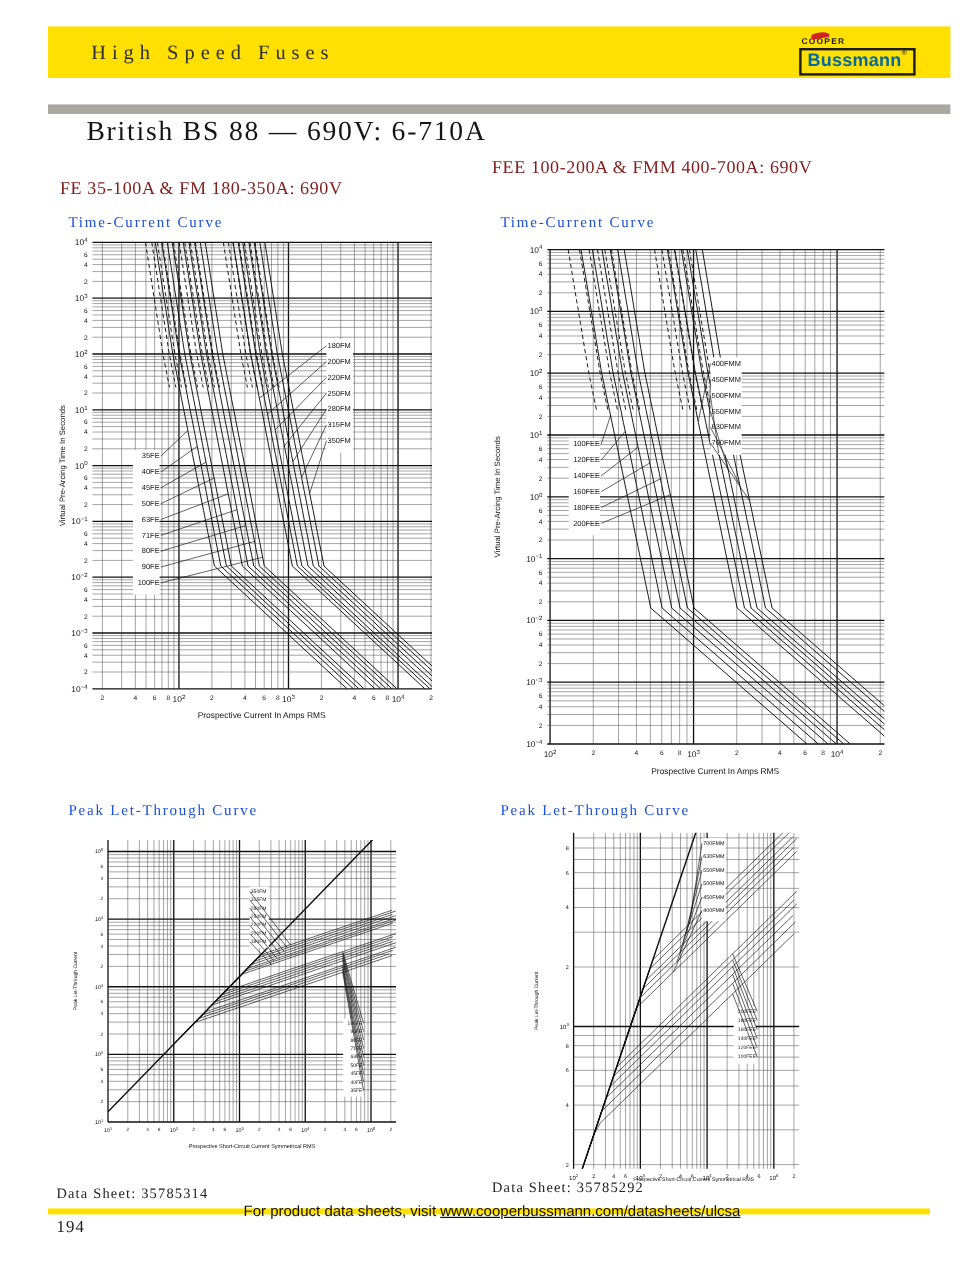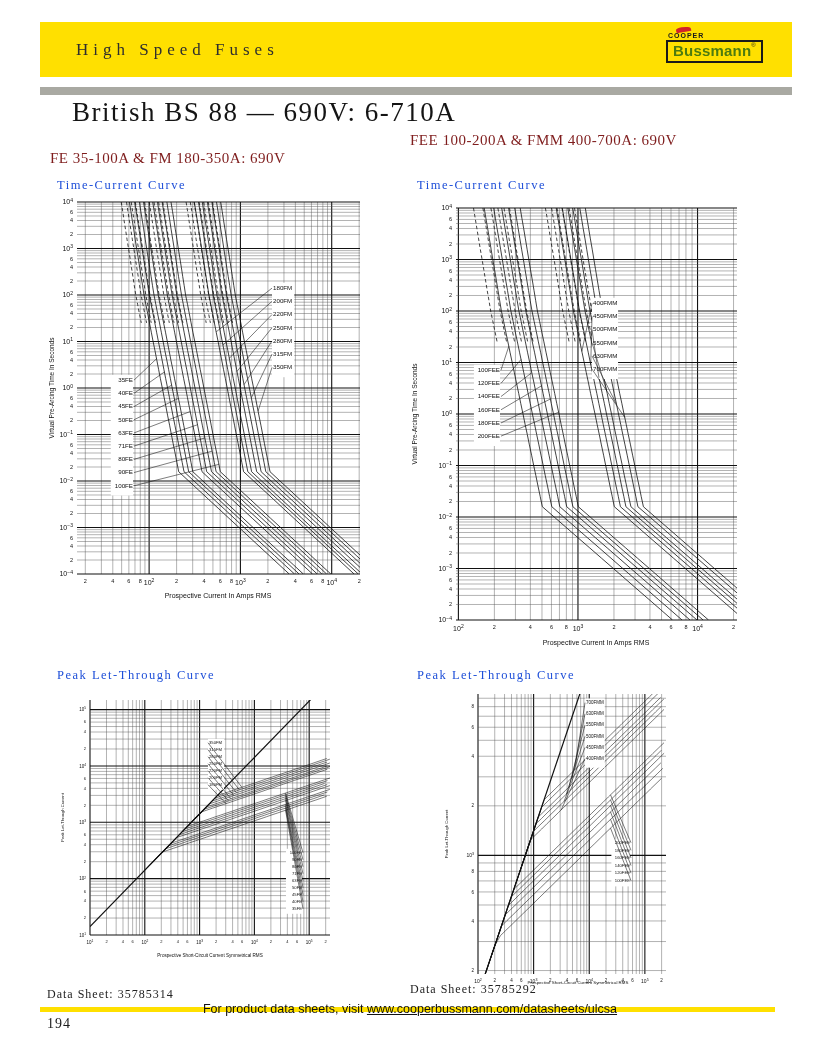--- a/index.html
+++ b/index.html
@@ -1,31 +1,31 @@
 <!DOCTYPE html>
 <html><head>
 <meta charset="utf-8">
 <style>
   html,body{margin:0;padding:0;}
   body{width:816px;height:1056px;position:relative;background:#ffffff;
        font-family:"Liberation Sans",sans-serif;color:#1a1a1a;overflow:hidden;}
   .abs{position:absolute;}
   
-  .banner{left:40px;top:22px;width:752px;height:55px;background:#FFE000;display:flex;align-items:center;}
+  .banner{left:40px;top:22px;width:752px;height:43px;background:#FFE000;display:flex;align-items:center;}
   .banner-title{margin-left:36px;font-family:"Liberation Serif",serif;font-size:17px;
                 letter-spacing:5px;color:#2e2e2e;}
   .logo{position:absolute;right:22px;top:5px;width:104px;}
   .flame{width:15px;height:5px;background:#d2232a;border-radius:60% 90% 0 30%;
          transform:rotate(-10deg);margin-left:10px;}
   .cooper{font-size:7px;font-weight:bold;letter-spacing:1px;color:#1a1a1a;margin:0 0 1px 2px;}
   .buss-box{border:2px solid #1a1a1a;padding:0 5px 1px 5px;display:inline-block;background:transparent;}
-  .buss-name{font-weight:bold;font-size:15px;letter-spacing:0.2px;color:#4d7c0f;}
+  .buss-name{font-weight:bold;font-size:15px;letter-spacing:0.2px;color:#0369a1;}
   .reg{font-size:6px;vertical-align:top;}
   .gray-rule{left:40px;top:87px;width:752px;height:8px;background:#a9a9a2;}
-  .page-title{left:72px;top:97px;font-family:"Liberation Serif",serif;font-size:27px;
+  .page-title{left:72px;top:97px;font-family:"Liberation Serif",serif;font-size:23px;
               letter-spacing:1.5px;color:#141414;}
   .sec-head{font-family:"Liberation Serif",serif;font-size:15px;letter-spacing:0.5px;color:#7f1d1d;}
   .sub-head{font-family:"Liberation Serif",serif;font-size:12.5px;letter-spacing:1.5px;color:#1d4ed8;}
   .ds{font-family:"Liberation Serif",serif;font-size:12px;letter-spacing:1px;color:#222;}
   svg{position:absolute;}
   svg text{font-family:"Liberation Sans",sans-serif;fill:#111;}
   
   .foot-rule{left:40px;top:1007px;width:735px;height:5px;background:#FFE000;}
   .page-num{left:47px;top:1016px;font-family:"Liberation Serif",serif;font-size:14px;letter-spacing:1px;text-align:right;}
   .foot-text{left:160px;top:1002px;width:500px;text-align:center;font-size:12.5px;color:#111;}

